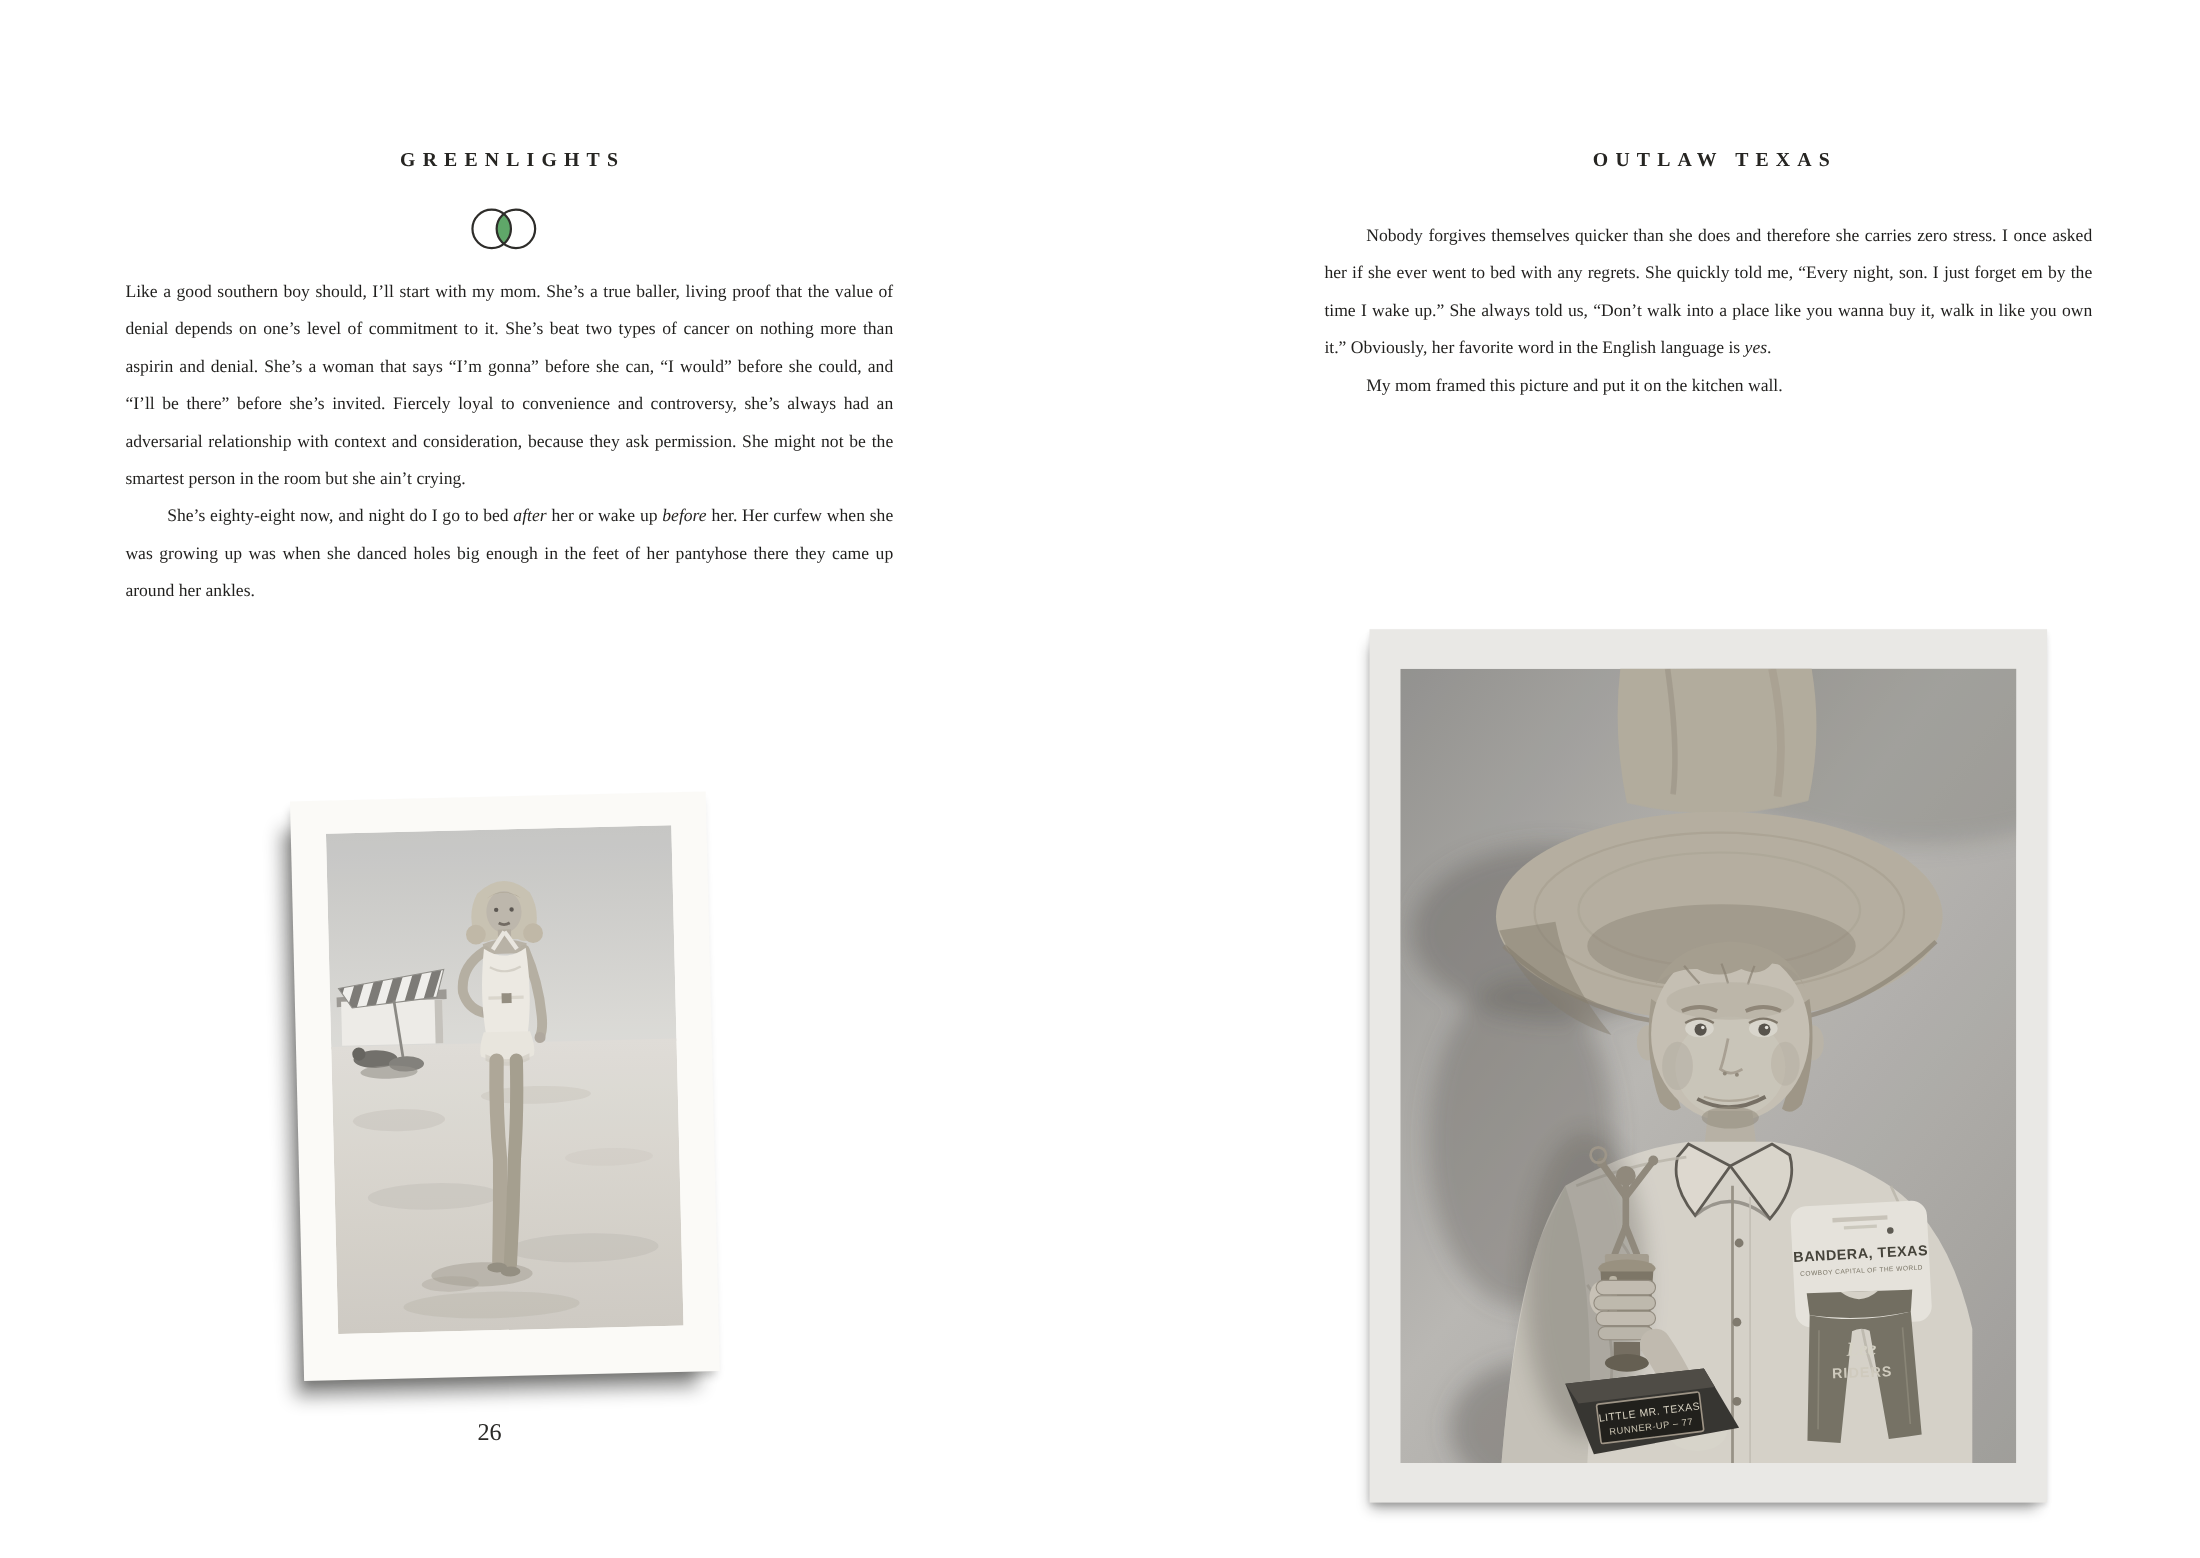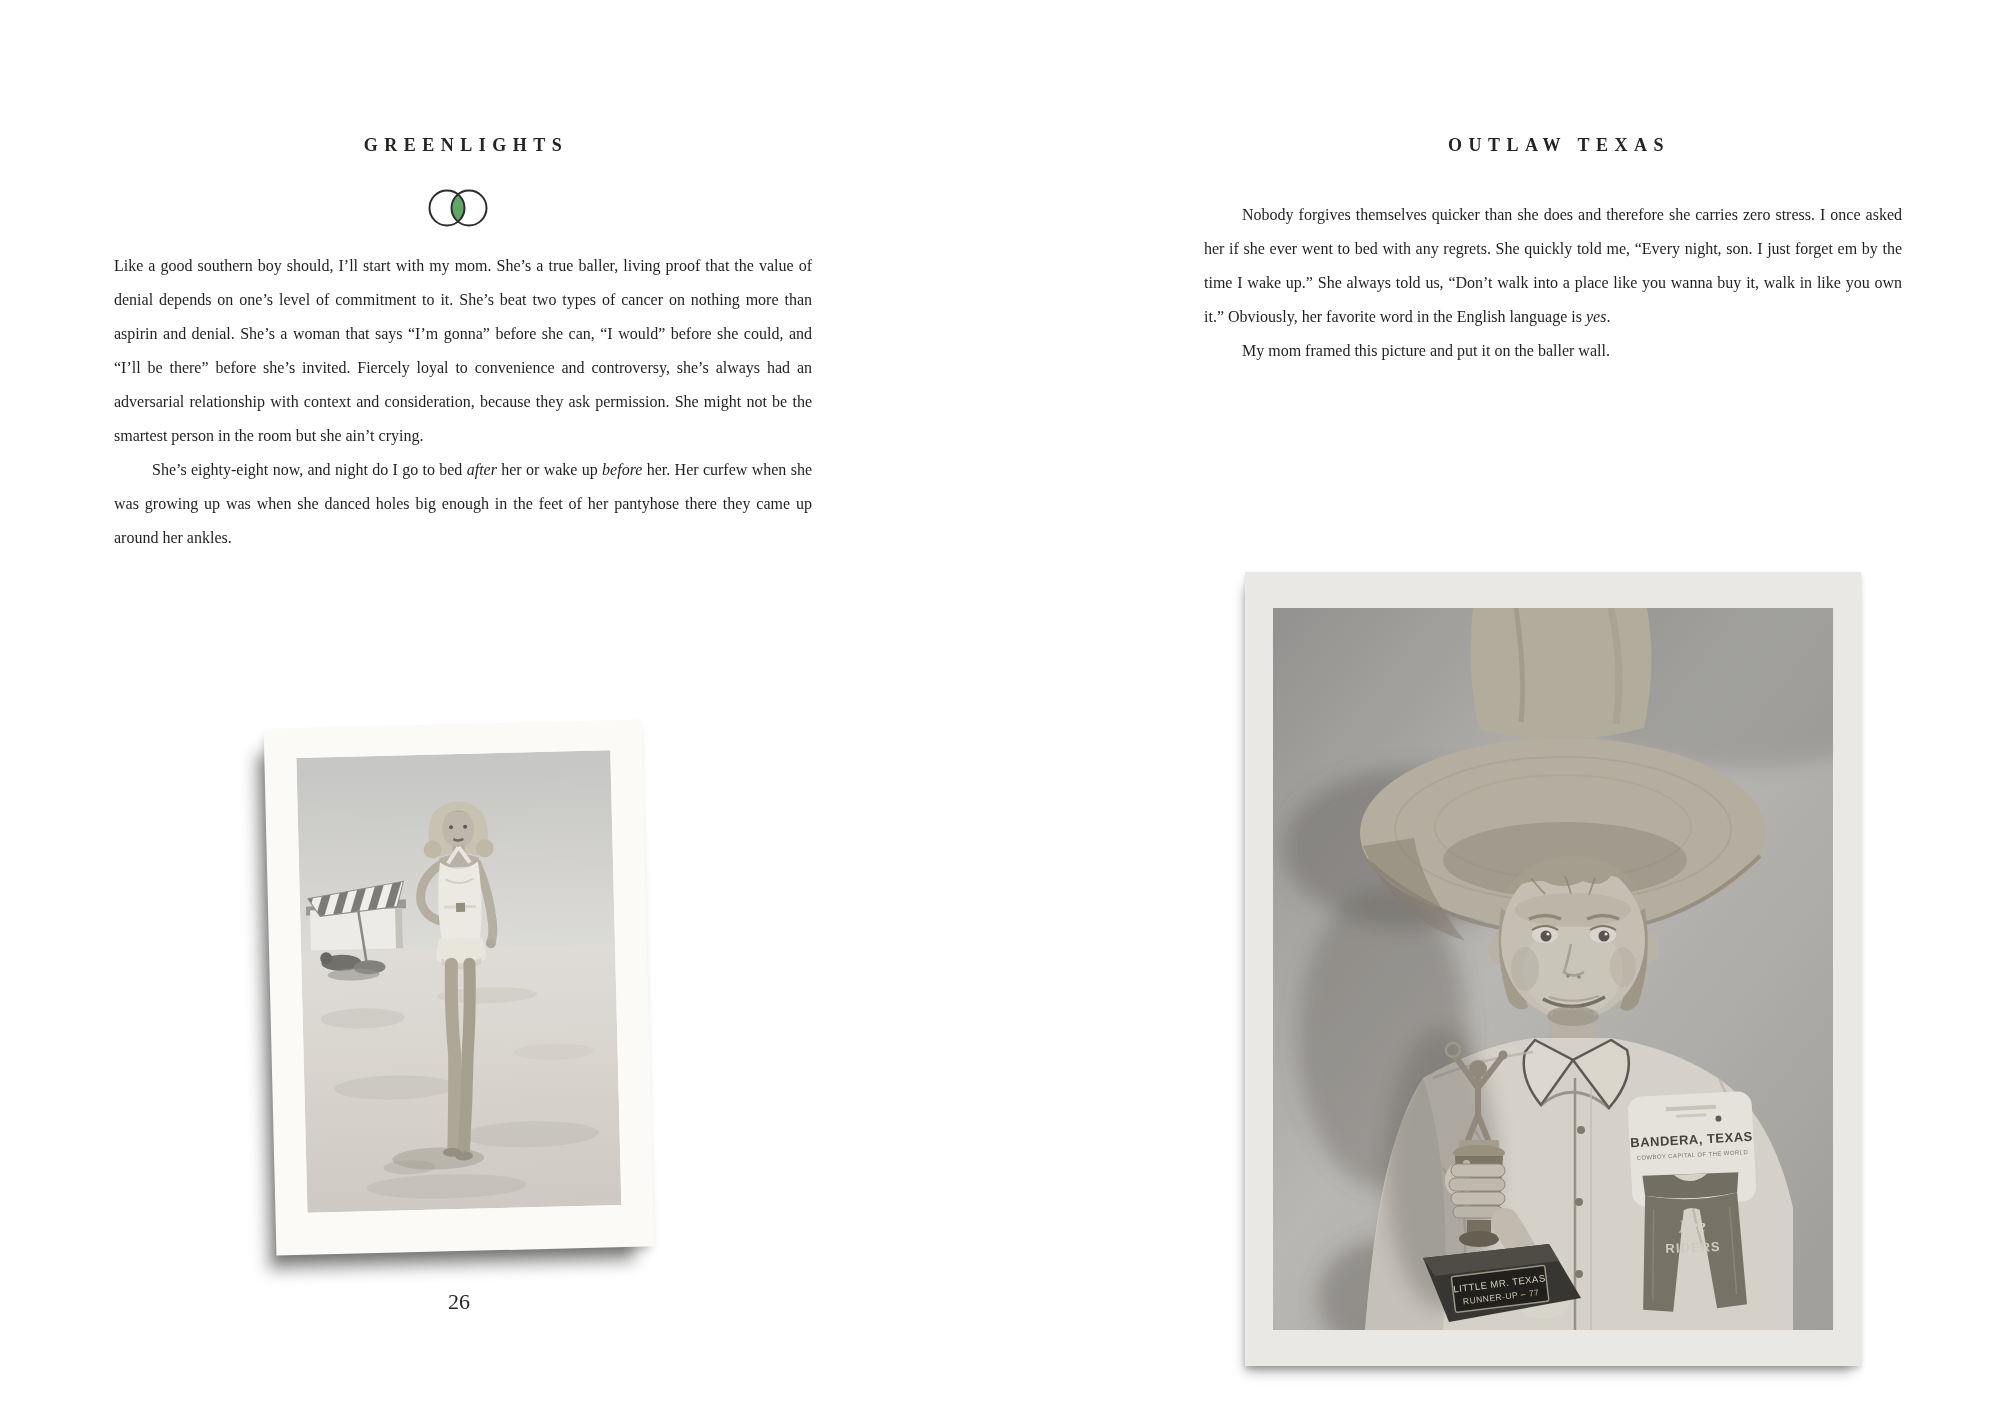--- a/index.html
+++ b/index.html
@@ -34,21 +34,21 @@
     box-shadow:-14px 20px 16px -6px rgba(20,20,18,0.45), -2px 6px 8px -2px rgba(30,30,28,0.25);
   }
   .print-right{
     left:1245px;top:545px;width:616px;height:794px;
     padding:36px 28px 36px 28px;
     background:#e9e8e5;
     box-shadow:-4px 10px 12px -5px rgba(25,25,22,0.40), 0 3px 5px rgba(40,40,38,0.18);
   }
   .photo-print svg{display:block;}
   .page-number{
-    position:absolute;left:114px;top:1262px;width:690px;text-align:center;
+    position:absolute;left:100px;top:1262px;width:690px;text-align:center;
     font-size:22px;color:#2a2927;
   }
 </style>
 </head>
 <body>
 
 <div class="spread">
 
   <section>
     <div class="running-header rh-left">GREENLIGHTS</div>
@@ -152,21 +152,21 @@
     </figure>
 
     <div class="page-number">26</div>
   </section>
 
   <section>
     <div class="running-header rh-right">OUTLAW TEXAS</div>
 
     <div class="body-text body-right">
       <p class="indent"><span>Nobody forgives themselves quicker than she does and therefore she carries zero stress. I once asked her if she ever went to bed with any regrets. She quickly told me, “Every night, son. I just forget em by the time I wake up.” She always told us, “Don’t walk into a place like you wanna buy it, walk in like you own it.” Obviously, her favorite word in the English language is </span><em>yes</em><span>.</span></p>
-      <p class="indent"><span>My mom framed this picture and put it on the baller wall.</span></p>
+      <p class="indent"><span>My mom framed this picture and put it on the kitchen wall.</span></p>
     </div>
 
     <figure class="photo-print print-right">
       <svg width="560" height="722" viewBox="0 0 560 722">
         <defs>
           <linearGradient id="wallG" x1="0" y1="0" x2="1" y2="1">
             <stop offset="0" stop-color="#8e8d8a"></stop>
             <stop offset="0.45" stop-color="#b7b5b1"></stop>
             <stop offset="1" stop-color="#9c9a96"></stop>
           </linearGradient>

